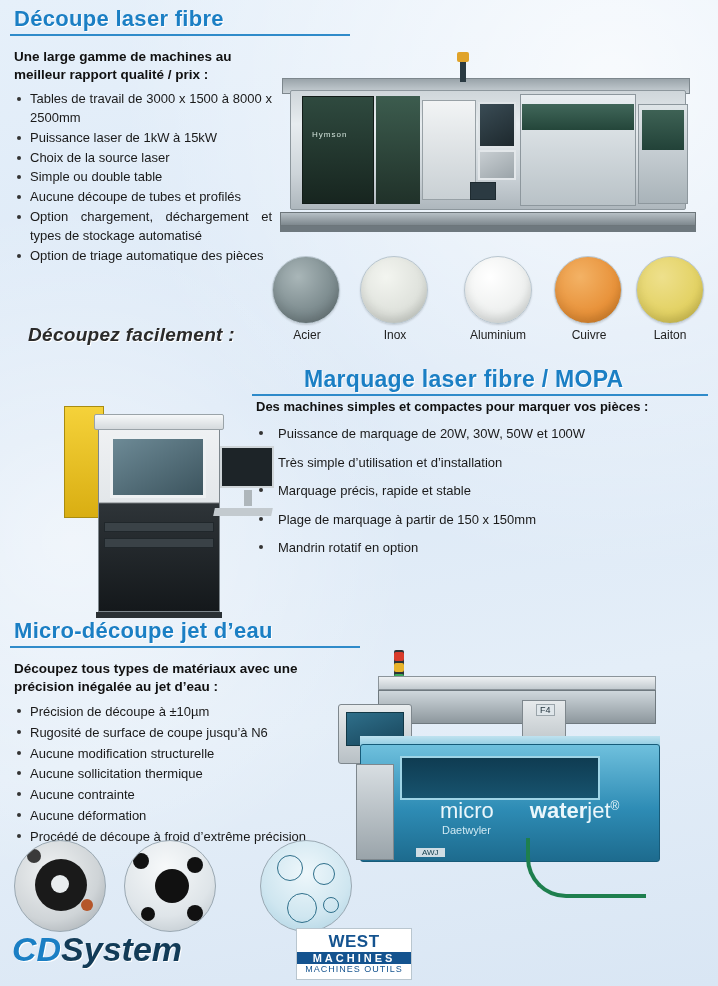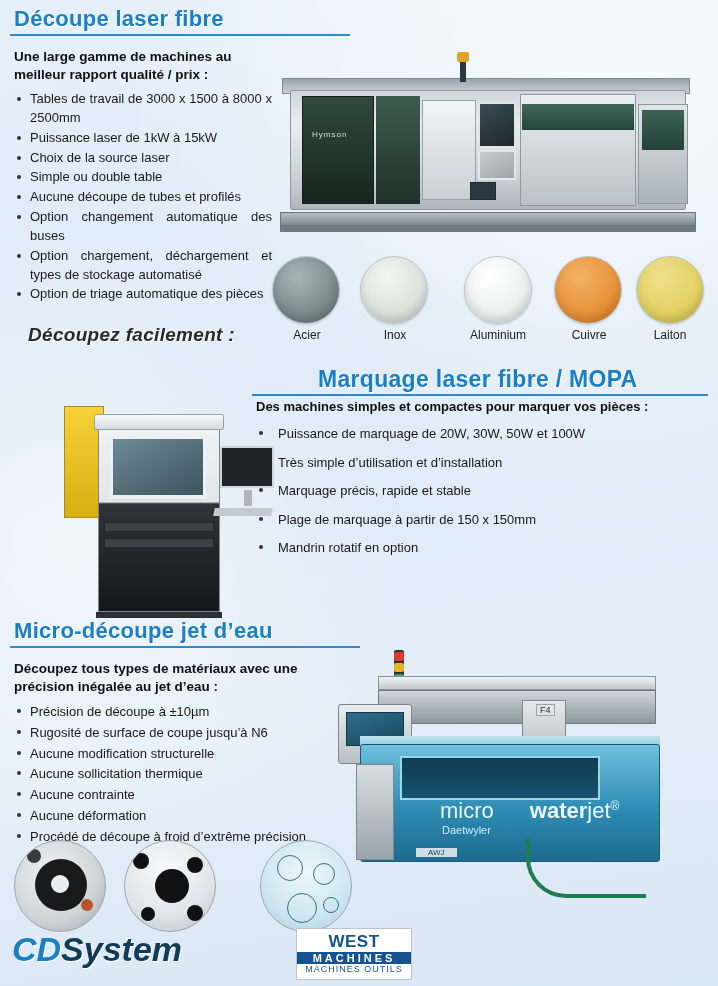--- a/index.html
+++ b/index.html
@@ -205,21 +205,20 @@
   <div class="rule" style="left:10px; top:34px; width:340px;"></div>
 
   <div class="intro" style="left:14px; top:48px; width:252px;">Une large gamme de machines au meilleur rapport qualité / prix :</div>
 
   <ul class="bul justify" style="left:14px; top:90px; width:258px;">
     <li>Tables de travail de 3000 x 1500 à 8000 x 2500mm</li>
     <li>Puissance laser de 1kW à 15kW</li>
     <li>Choix de la source laser</li>
     <li>Simple ou double table</li>
     <li>Aucune découpe de tubes et profilés</li>
-    <li>Option changement automatique des buses</li>
     <li>Option chargement, déchargement et types de stockage automatisé</li>
     <li>Option de triage automatique des pièces</li>
   </ul>
 
   <div class="machine1">
     <div class="m1-top"></div>
     <div class="m1-stack"></div>
     <div class="m1-body"></div>
     <div class="m1-green1"></div>
     <div class="m1-logo">Hymson</div>
@@ -254,21 +253,21 @@
     <div class="mat" style="left:272px; top:0px; width:90px;">
       <div class="disc" style="margin-left:10px;background:radial-gradient(circle at 38% 30%, #f3b265, #e8923a 60%, #c5741f);"></div>
       <div class="lbl">Cuivre</div>
     </div>
     <div class="mat" style="left:358px; top:0px; width:80px;">
       <div class="disc" style="margin-left:6px;background:radial-gradient(circle at 38% 30%, #eee08c, #e3d264 60%, #c3b143);"></div>
       <div class="lbl">Laiton</div>
     </div>
   </div>
 
-  <div class="sec-head" style="left:318px; top:366px; font-size:23px;">Marquage laser fibre / MOPA</div>
+  <div class="sec-head" style="left:304px; top:366px; font-size:23px;">Marquage laser fibre / MOPA</div>
   <div class="rule" style="left:252px; top:394px; width:456px;"></div>
 
   <div class="intro" style="left:256px; top:398px; width:450px; font-size:13px;">Des machines simples et compactes pour marquer vos pièces :</div>
 
   <ul class="bul" style="left:256px; top:424px; width:452px; line-height:1.5;">
     <li style="padding-left:22px; margin-bottom:9px;">Puissance de marquage de 20W, 30W, 50W et 100W</li>
     <li style="padding-left:22px; margin-bottom:9px;">Très simple d’utilisation et d’installation</li>
     <li style="padding-left:22px; margin-bottom:9px;">Marquage précis, rapide et stable</li>
     <li style="padding-left:22px; margin-bottom:9px;">Plage de marquage à partir de 150 x 150mm</li>
     <li style="padding-left:22px; margin-bottom:9px;">Mandrin rotatif en option</li>
@@ -312,21 +311,21 @@
     <div class="m3-head"></div>
     <div class="m3-nozzle"></div>
     <div class="m3-cnc"></div>
     <div class="m3-cncs"></div>
     <div class="m3-tanktop"></div>
     <div class="m3-tank"></div>
     <div class="m3-inner"></div>
     <div class="m3-col"></div>
     <div class="m3-hose"></div>
     <div style="position:absolute; left:206px; top:56px; font-size:9px; color:#22333c; background:#dfe6ea; padding:0 3px; border:1px solid #9aa4aa;">F4</div>
-    <div style="position:absolute; left:86px; top:200px; font-size:8px; color:#14404f; background:#cfdde4; padding:0 12px;">AWJ</div>
+    <div style="position:absolute; left:86px; top:200px; font-size:8px; color:#14404f; background:#cfdde4; padding:0 6px;">AWJ</div>
     <div class="m3-brand">
       <span>micro</span><b>water</b><span>jet</span><span style="font-size:12px; vertical-align:super;">®</span>
     </div>
     <div class="m3-brand2">Daetwyler</div>
   </div>
 
   <div class="samples">
     <div class="sample s1">
       <div class="d" style="left:20px; top:18px; width:52px; height:52px;"></div>
       <div class="d" style="left:36px; top:34px; width:18px; height:18px; background:#e9edef;"></div>

